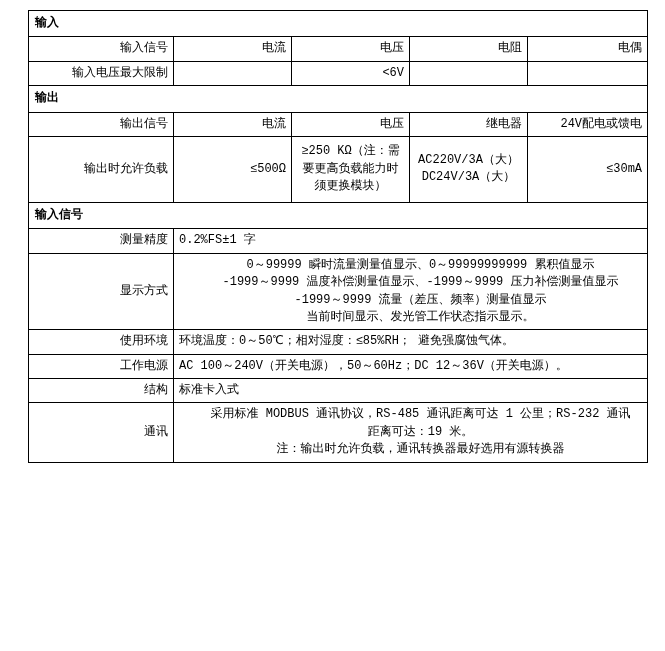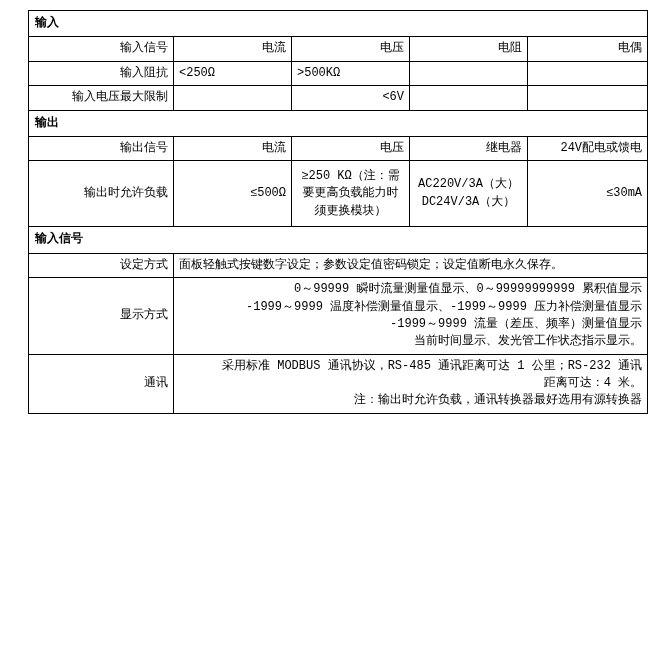--- a/index.html
+++ b/index.html
@@ -53,21 +53,21 @@
     text-align: center;
     line-height: 1.5;
   }
   .tall {
     height: 66px;
   }
   .cellline {
     display: block;
   }
   .disp-lines .cellline {
-    text-align: right;
+    text-align: center;
     margin-left: 20px;
   }
 </style>
 </head>
 <body>
 
 <div class="sheet">
   <table class="spec">
     <colgroup>
       <col style="width:145px">
@@ -80,27 +80,20 @@
 
       <tr>
         <td class="section-head" colspan="5">输入</td>
       </tr>
       <tr>
         <td class="rowlabel">输入信号</td>
         <td class="center">电流</td>
         <td class="center">电压</td>
         <td class="center">电阻</td>
         <td class="center">电偶</td>
-      </tr>
-      <tr>
-        <td class="rowlabel">输入阻抗</td>
-        <td class="left">&lt;250Ω</td>
-        <td class="left">&gt;500KΩ</td>
-        <td class="left"></td>
-        <td class="left"></td>
       </tr>
       <tr>
         <td class="rowlabel">输入电压最大限制</td>
         <td class="left"></td>
         <td class="center">&lt;6V</td>
         <td class="left"></td>
         <td class="left"></td>
       </tr>
 
       <tr>
@@ -118,35 +111,47 @@
         <td class="center">≤500Ω</td>
         <td class="multiline">≥250 KΩ（注：需要更高负载能力时须更换模块）</td>
         <td class="multiline">AC220V/3A（大）DC24V/3A（大）</td>
         <td class="center">≤30mA</td>
       </tr>
 
       <tr>
         <td class="section-head" colspan="5">输入信号</td>
       </tr>
       <tr>
-        <td class="rowlabel">设定方式</td>
-        <td class="left" colspan="4">面板轻触式按键数字设定；参数设定值密码锁定；设定值断电永久保存。</td>
+        <td class="rowlabel">测量精度</td>
+        <td class="left" colspan="4">0.2%FS±1 字</td>
       </tr>
       <tr>
         <td class="rowlabel">显示方式</td>
         <td class="left disp-lines" colspan="4">
           <span class="cellline">0～99999 瞬时流量测量值显示、0～99999999999 累积值显示</span>
           <span class="cellline">-1999～9999 温度补偿测量值显示、-1999～9999 压力补偿测量值显示</span>
           <span class="cellline">-1999～9999 流量（差压、频率）测量值显示</span>
           <span class="cellline">当前时间显示、发光管工作状态指示显示。</span>
         </td>
       </tr>
       <tr>
+        <td class="rowlabel">使用环境</td>
+        <td class="left" colspan="4">环境温度：0～50℃；相对湿度：≤85%RH； 避免强腐蚀气体。</td>
+      </tr>
+      <tr>
+        <td class="rowlabel">工作电源</td>
+        <td class="left" colspan="4">AC 100～240V（开关电源），50～60Hz；DC 12～36V（开关电源）。</td>
+      </tr>
+      <tr>
+        <td class="rowlabel">结构</td>
+        <td class="left" colspan="4">标准卡入式</td>
+      </tr>
+      <tr>
         <td class="rowlabel">通讯</td>
         <td class="left disp-lines" colspan="4">
           <span class="cellline">采用标准 MODBUS 通讯协议，RS-485 通讯距离可达 1 公里；RS-232 通讯</span>
-          <span class="cellline">距离可达：4 米。</span>
+          <span class="cellline">距离可达：19 米。</span>
           <span class="cellline">注：输出时允许负载，通讯转换器最好选用有源转换器</span>
         </td>
       </tr>
     </tbody>
   </table>
 </div>
 
 </body></html>

